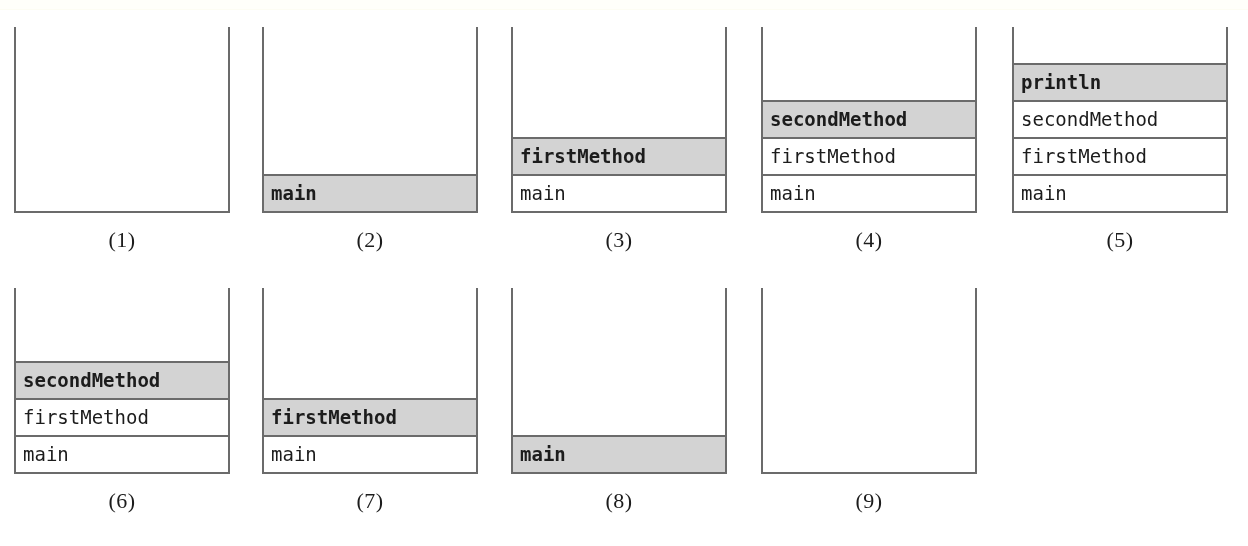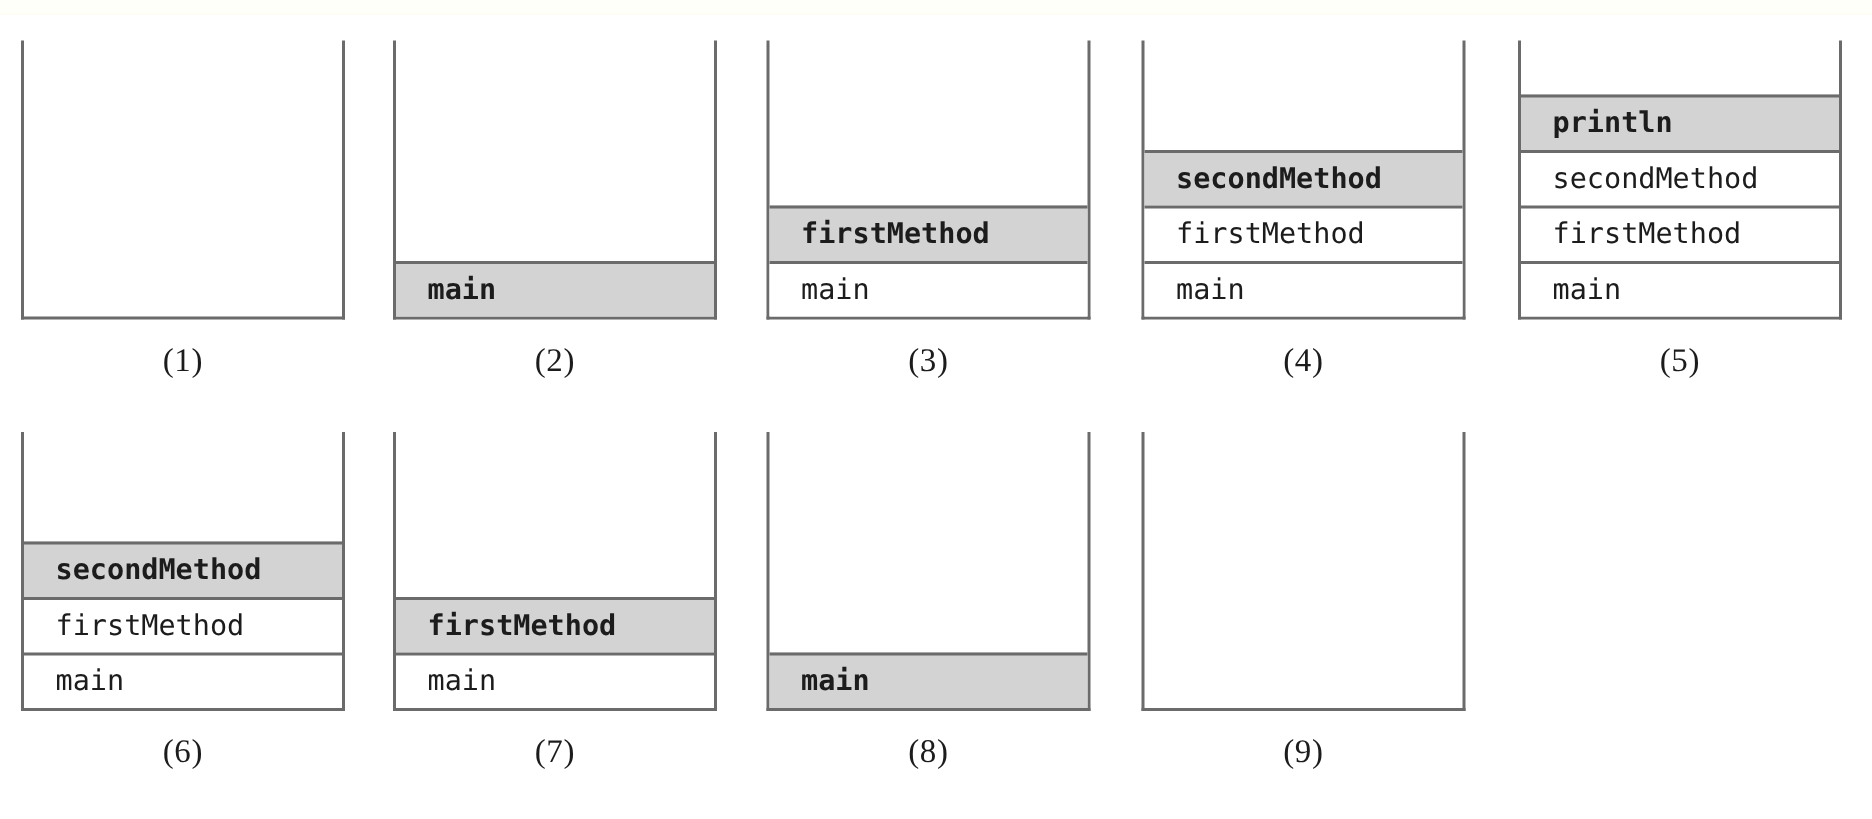--- a/index.html
+++ b/index.html
@@ -53,21 +53,21 @@
     background: #ffffff;
     display: flex;
     flex-direction: column;
     justify-content: flex-end;
   }
 
   .stack-frame {
     box-sizing: border-box;
     height: 37px;
     line-height: 35px;
-    padding-left: 21px;
+    padding-left: 7px;
     font-family: "DejaVu Sans Mono", "Liberation Mono", monospace;
     font-size: 19px;
     color: #1c1c1c;
     background: #ffffff;
     border-top: 2px solid #6b6b6b;
     white-space: nowrap;
     overflow: hidden;
   }
 
   .stack-frame.active {

